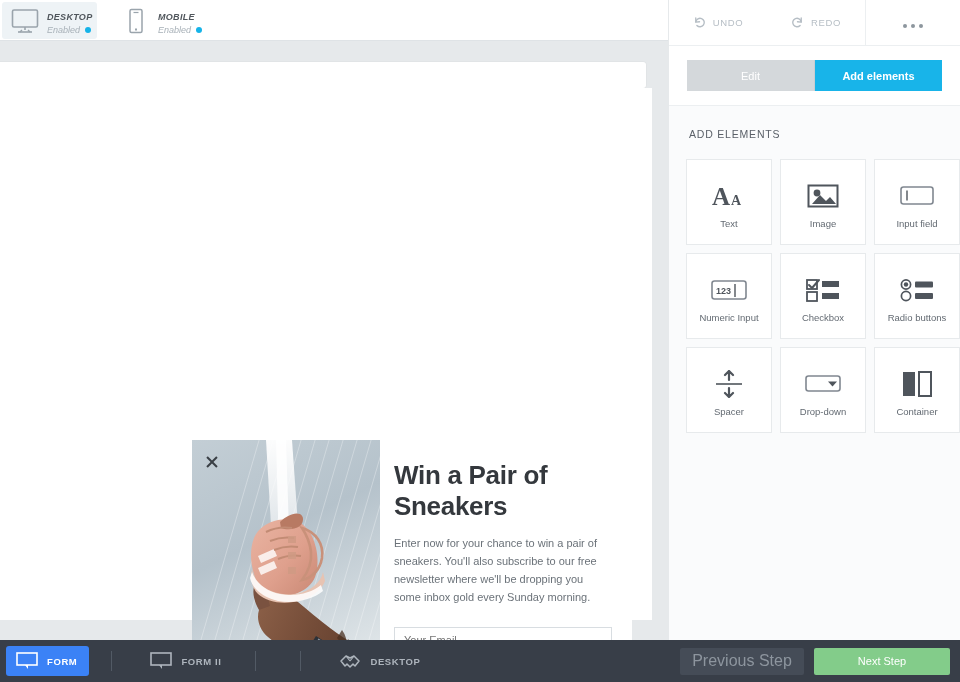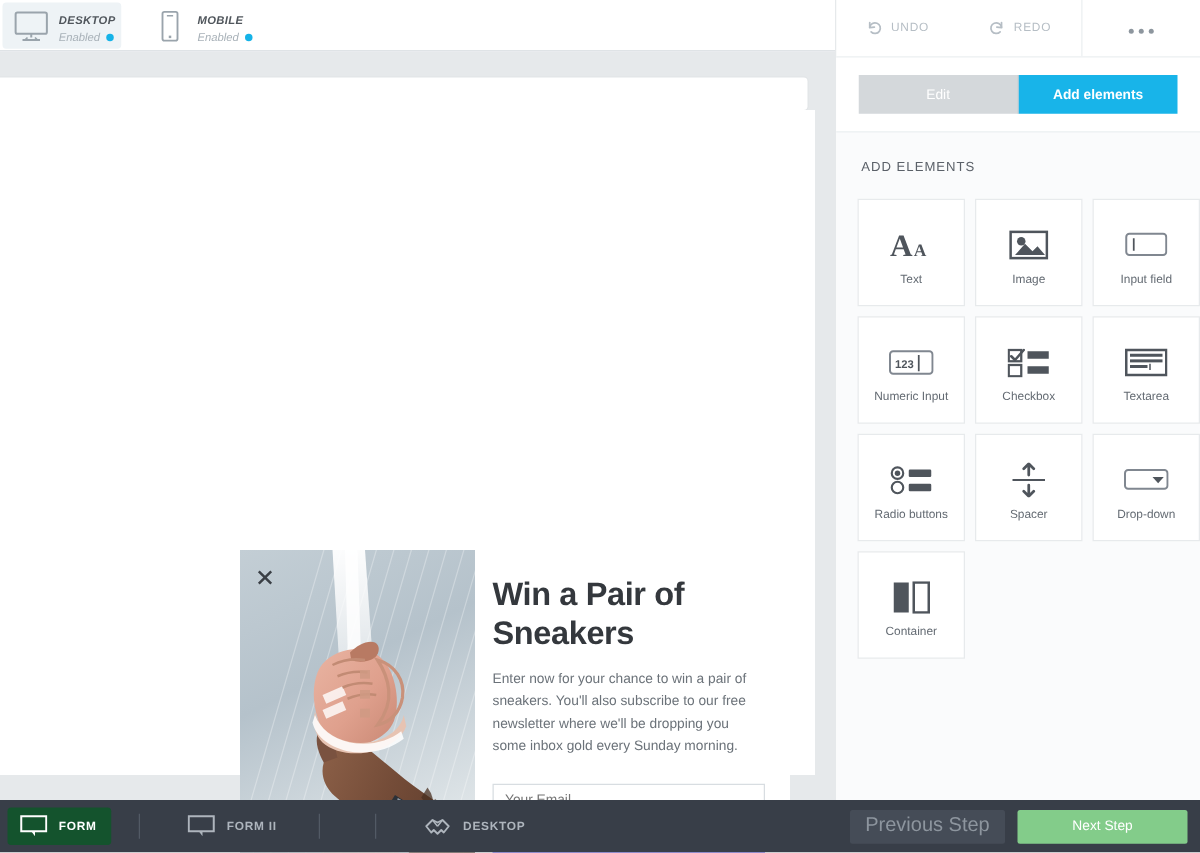--- a/index.html
+++ b/index.html
@@ -275,21 +275,21 @@
     height: 30px;
     padding: 0 12px 0 10px;
     margin-left: 6px;
     color: #aeb5bd;
     font-size: 9.5px;
     font-weight: bold;
     letter-spacing: 0.6px;
     cursor: pointer;
     box-sizing: border-box;
   }
-  .step.active { background: #14532d; border-radius: 3px; color: #ffffff; }
+  .step.active { background: #3b82f6; border-radius: 3px; color: #ffffff; }
   .step .sic { margin-right: 9px; display: flex; }
   .step-div { width: 1px; height: 20px; background: #525a65; margin: 0 22px; }
 
   .bottom-right {
     position: absolute;
     right: 10px; top: 0;
     height: 42px;
     display: flex; align-items: center;
   }
   .btn-prev {
@@ -552,32 +552,20 @@
               <rect x="1" y="2" width="10" height="9" fill="none" stroke="#4f555c" stroke-width="1.8"></rect>
               <path d="M3 7 l3 3 l7 -8" fill="none" stroke="#4f555c" stroke-width="2" stroke-linecap="round" stroke-linejoin="round"></path>
               <rect x="16" y="3" width="17" height="6" fill="#4f555c"></rect>
               <rect x="1" y="14" width="10" height="9" fill="none" stroke="#4f555c" stroke-width="1.8"></rect>
               <rect x="16" y="15" width="17" height="6" fill="#4f555c"></rect>
             </svg>
           </span>
           <span class="el-label">Checkbox</span>
         </div>
 
-        <div class="el-card">
-          <span class="el-ico">
-            <svg width="34" height="24" viewBox="0 0 34 24">
-              <rect x="1" y="2" width="32" height="20" fill="none" stroke="#4f555c" stroke-width="2"></rect>
-              <rect x="4" y="5" width="26" height="2.4" fill="#4f555c"></rect>
-              <rect x="4" y="9.5" width="26" height="2.4" fill="#4f555c"></rect>
-              <rect x="4" y="14" width="14" height="2.4" fill="#4f555c"></rect>
-              <path d="M20 13 v5" stroke="#4f555c" stroke-width="1.2"></path>
-            </svg>
-          </span>
-          <span class="el-label">Textarea</span>
-        </div>
 
         <div class="el-card">
           <span class="el-ico">
             <svg width="34" height="24" viewBox="0 0 34 24">
               <circle cx="6" cy="6.5" r="4.6" fill="none" stroke="#4f555c" stroke-width="1.7"></circle>
               <circle cx="6" cy="6.5" r="2.2" fill="#4f555c"></circle>
               <rect x="15" y="3.5" width="18" height="6" rx="1" fill="#4f555c"></rect>
               <circle cx="6" cy="18" r="4.6" fill="none" stroke="#4f555c" stroke-width="1.7"></circle>
               <rect x="15" y="15" width="18" height="6" rx="1" fill="#4f555c"></rect>
             </svg>

